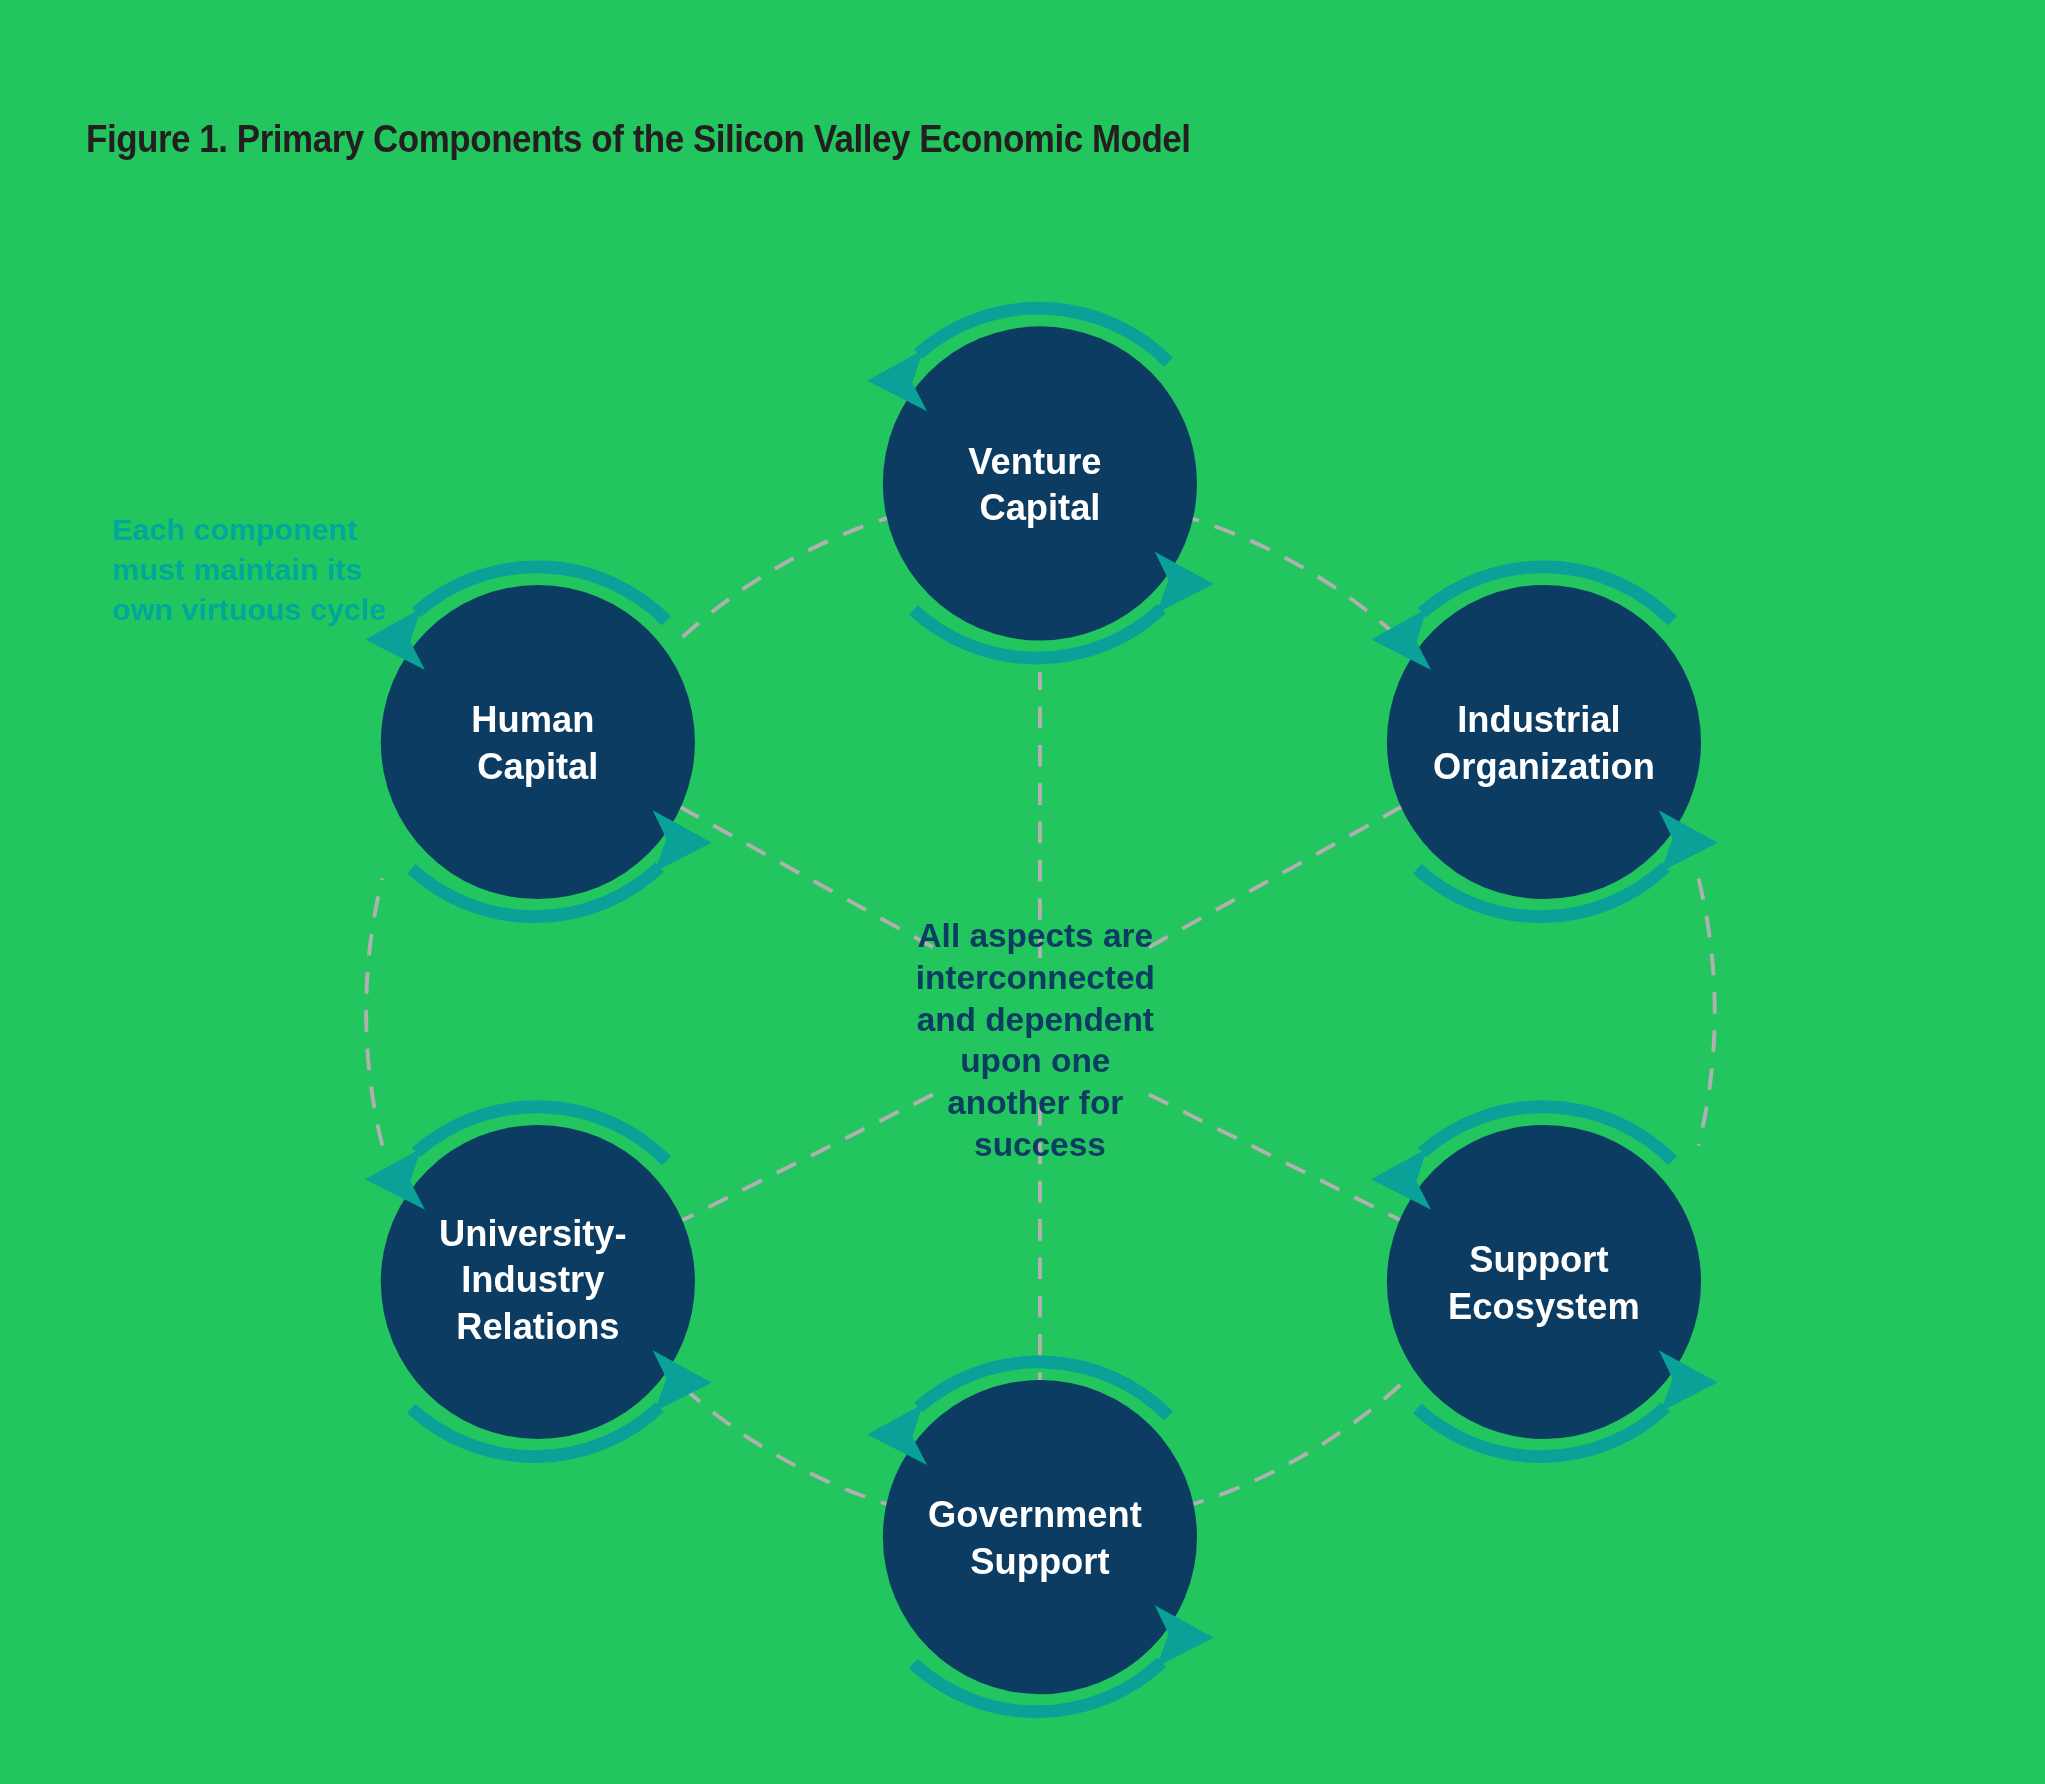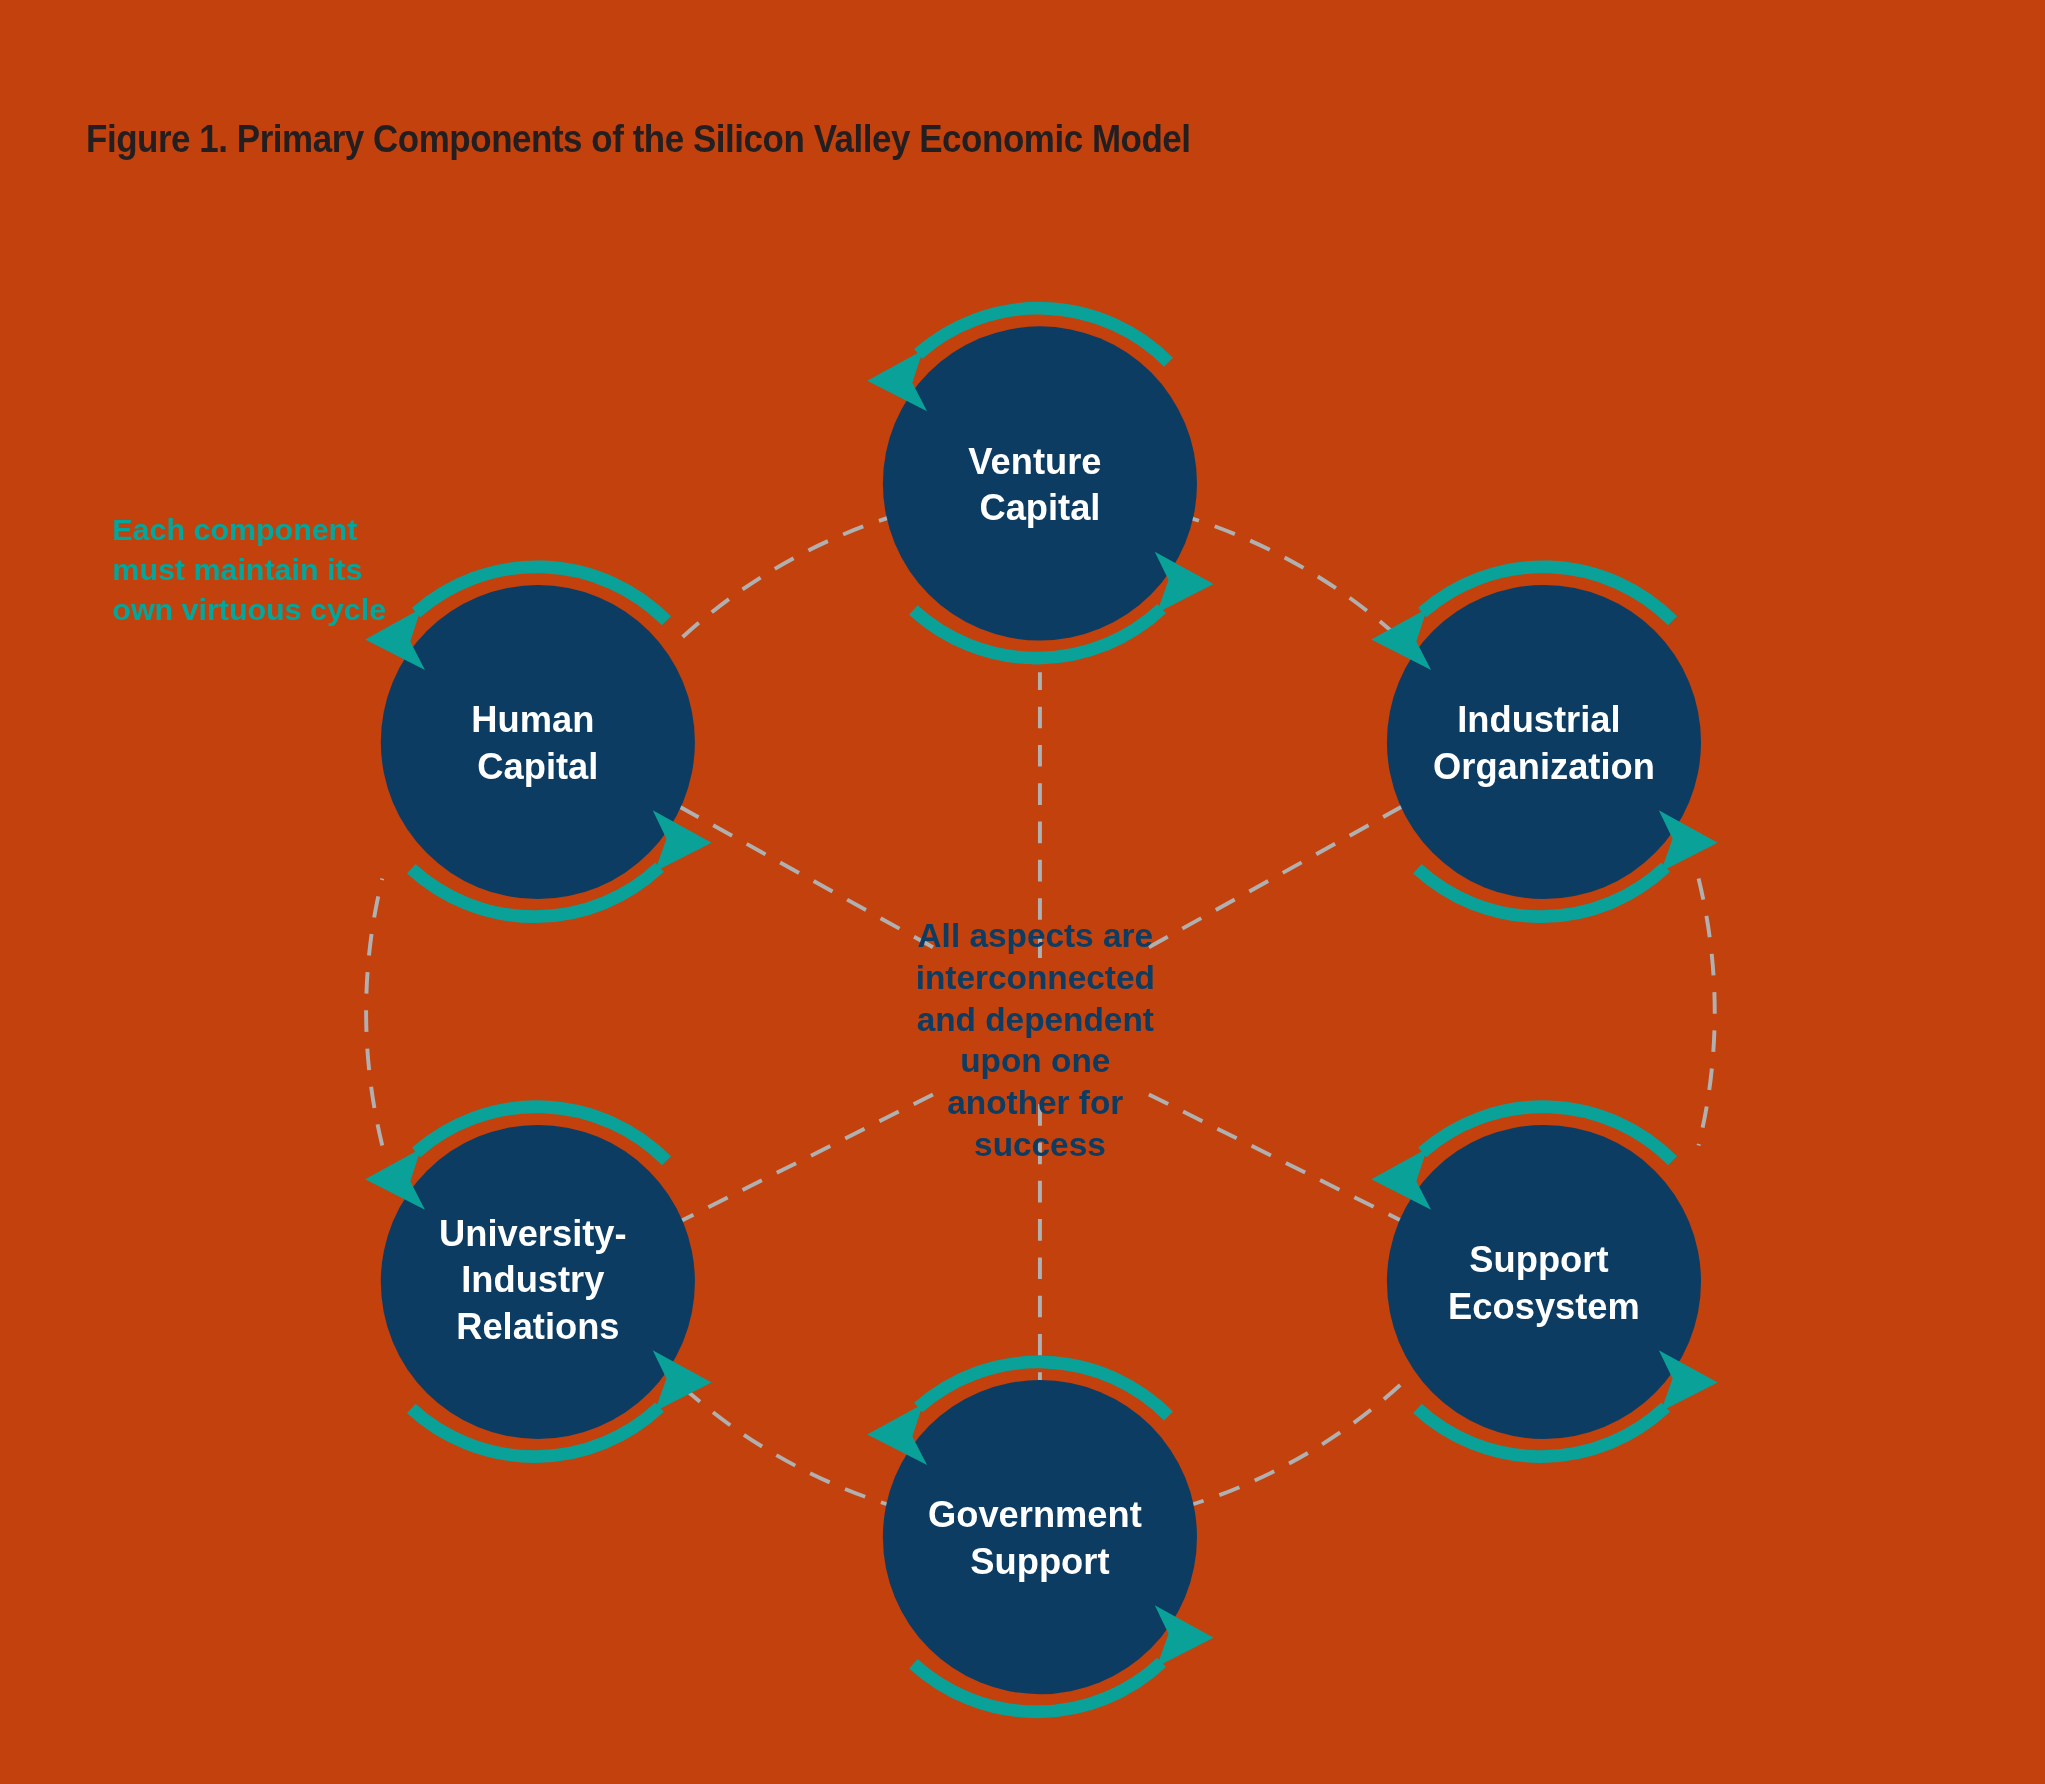--- a/index.html
+++ b/index.html
@@ -1,18 +1,18 @@
 <!DOCTYPE html>
 <html style="font-size:7.9px"><head>
 <meta charset="utf-8">
 <style>
   html,body{margin:0;padding:0;background:#ffffff;}
   body{width:2046px;height:1784px;overflow:hidden;
        font-family:"Liberation Sans", sans-serif;}
-  #stage{position:relative;width:2046px;height:1784px;background:#c2410c;}
+  #stage{position:relative;width:2046px;height:1784px;background:#22c55e;}
   #figure-title{
     position:absolute; left:86px; top:118px;
     font-family:"Liberation Sans", sans-serif;
     font-weight:700; font-size:38px; letter-spacing:-0.5px;
     color:#231f20; white-space:nowrap;
     transform:scaleX(0.92); transform-origin:left top;
   }
   svg#diagram{position:absolute;left:0;top:0;width:2046px;height:1784px;display:block;}
   .node-label{
     font-family:"Liberation Sans", sans-serif;

